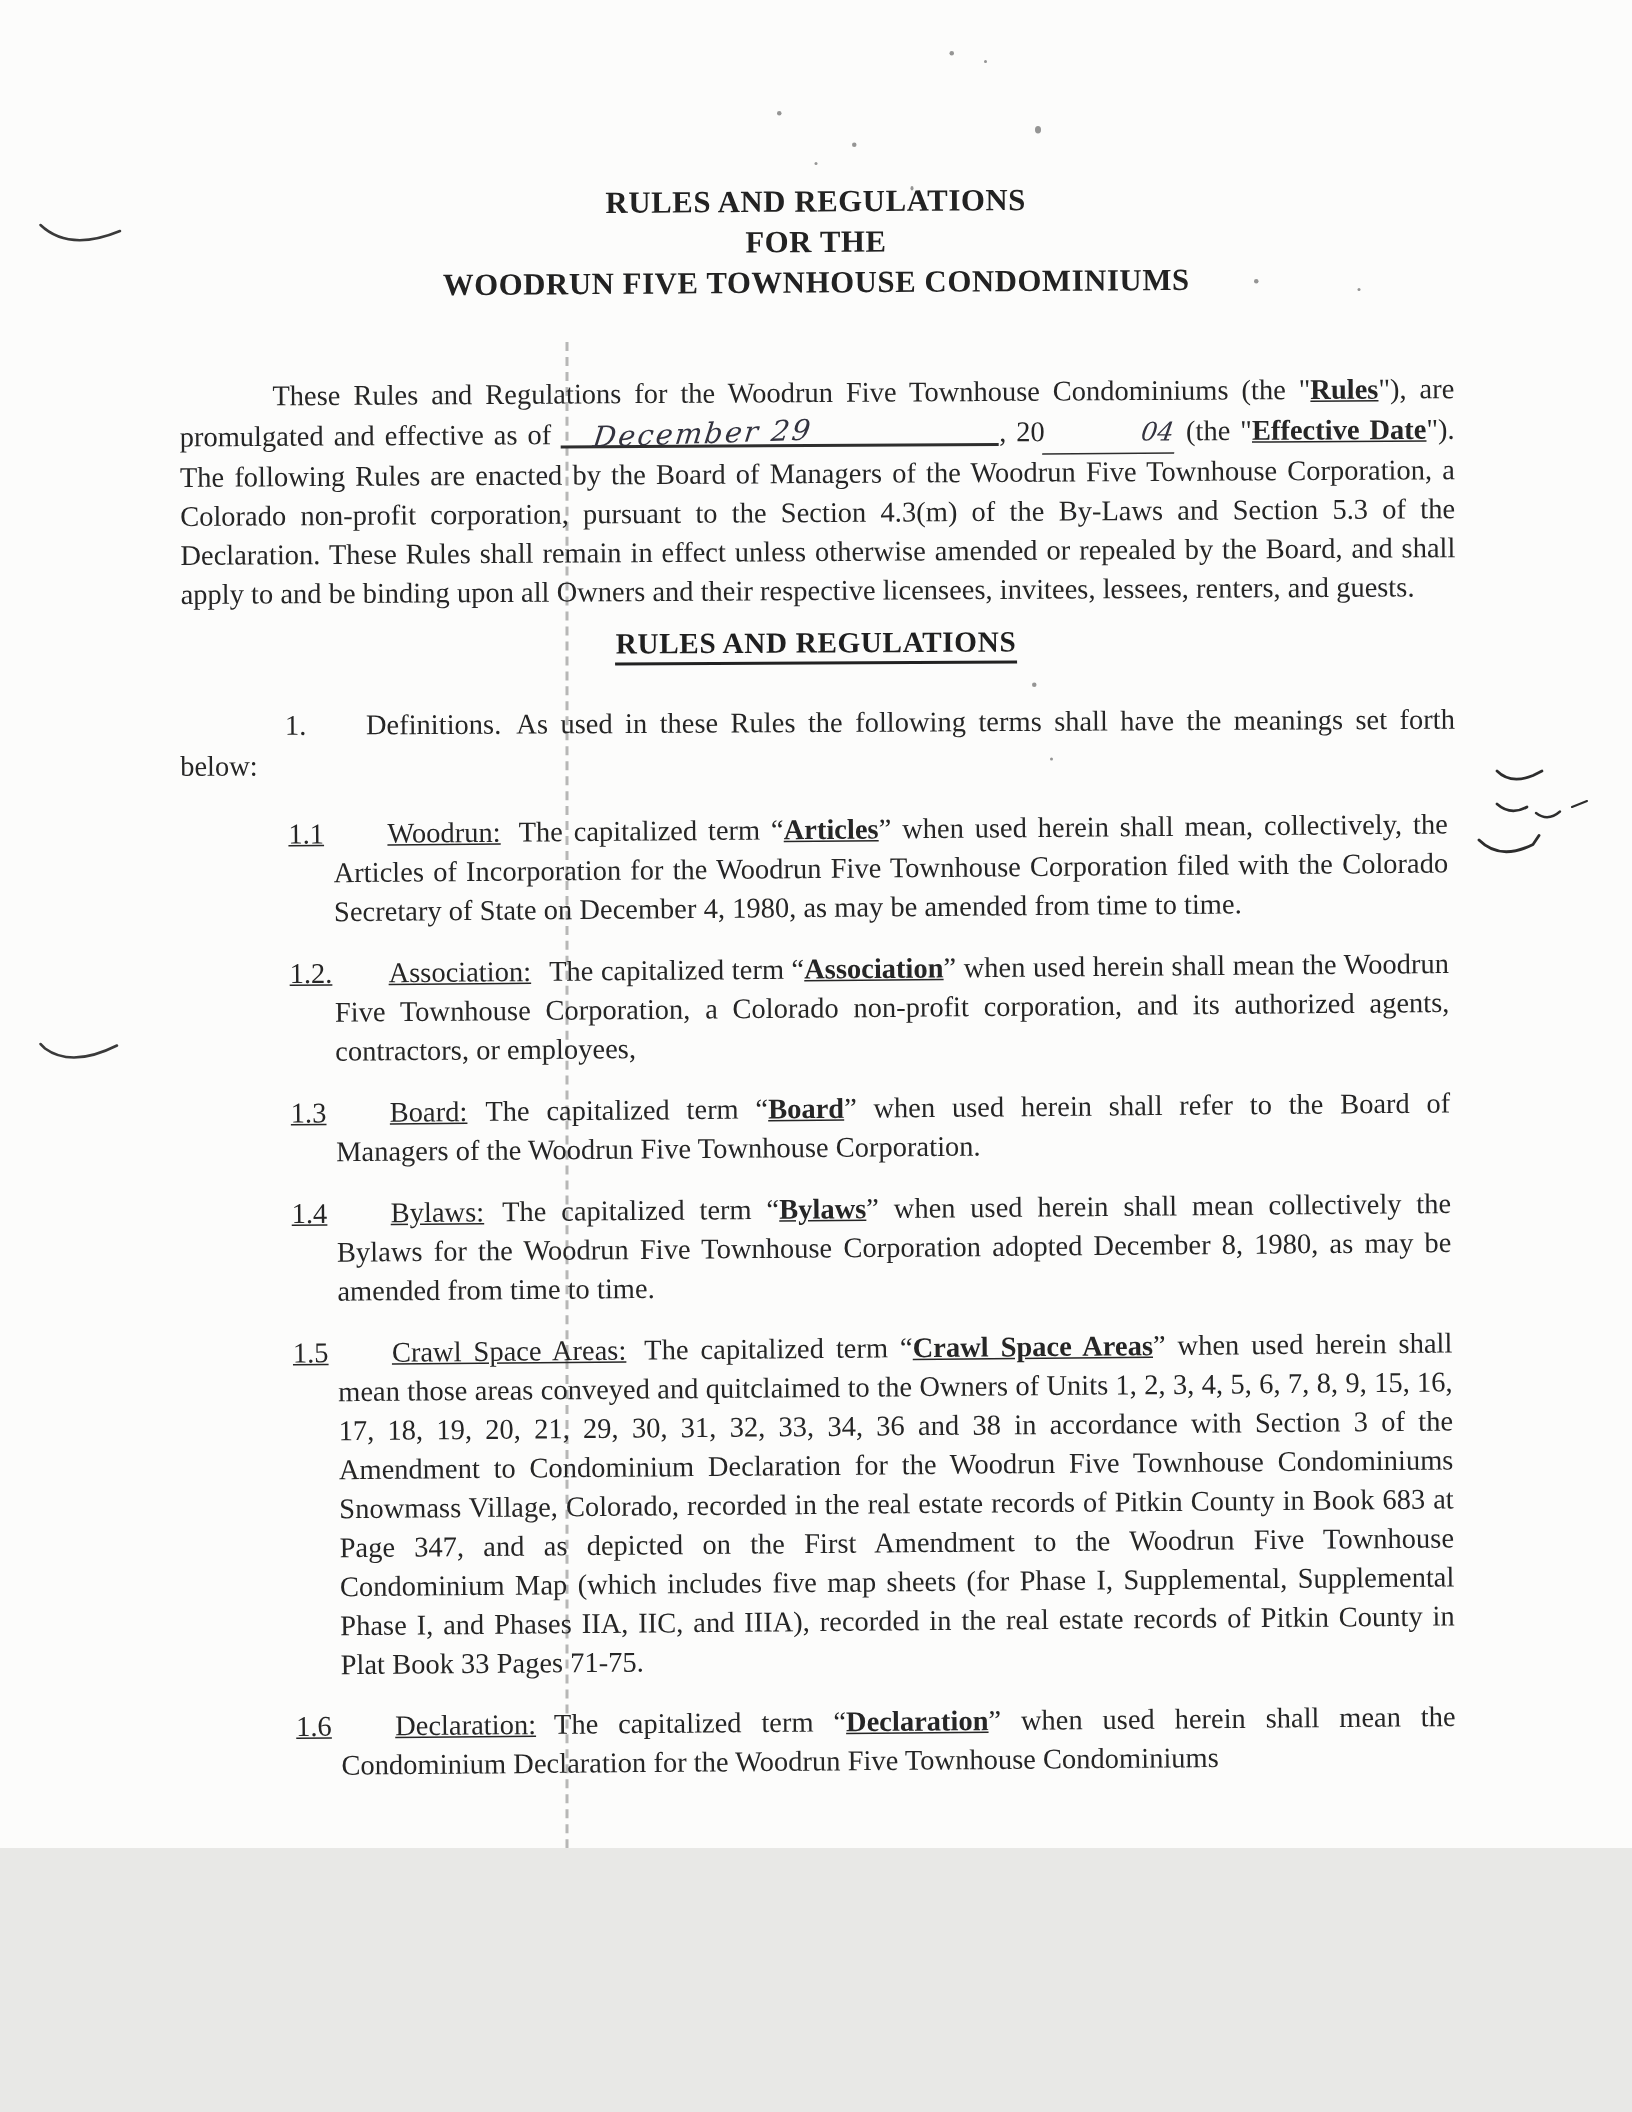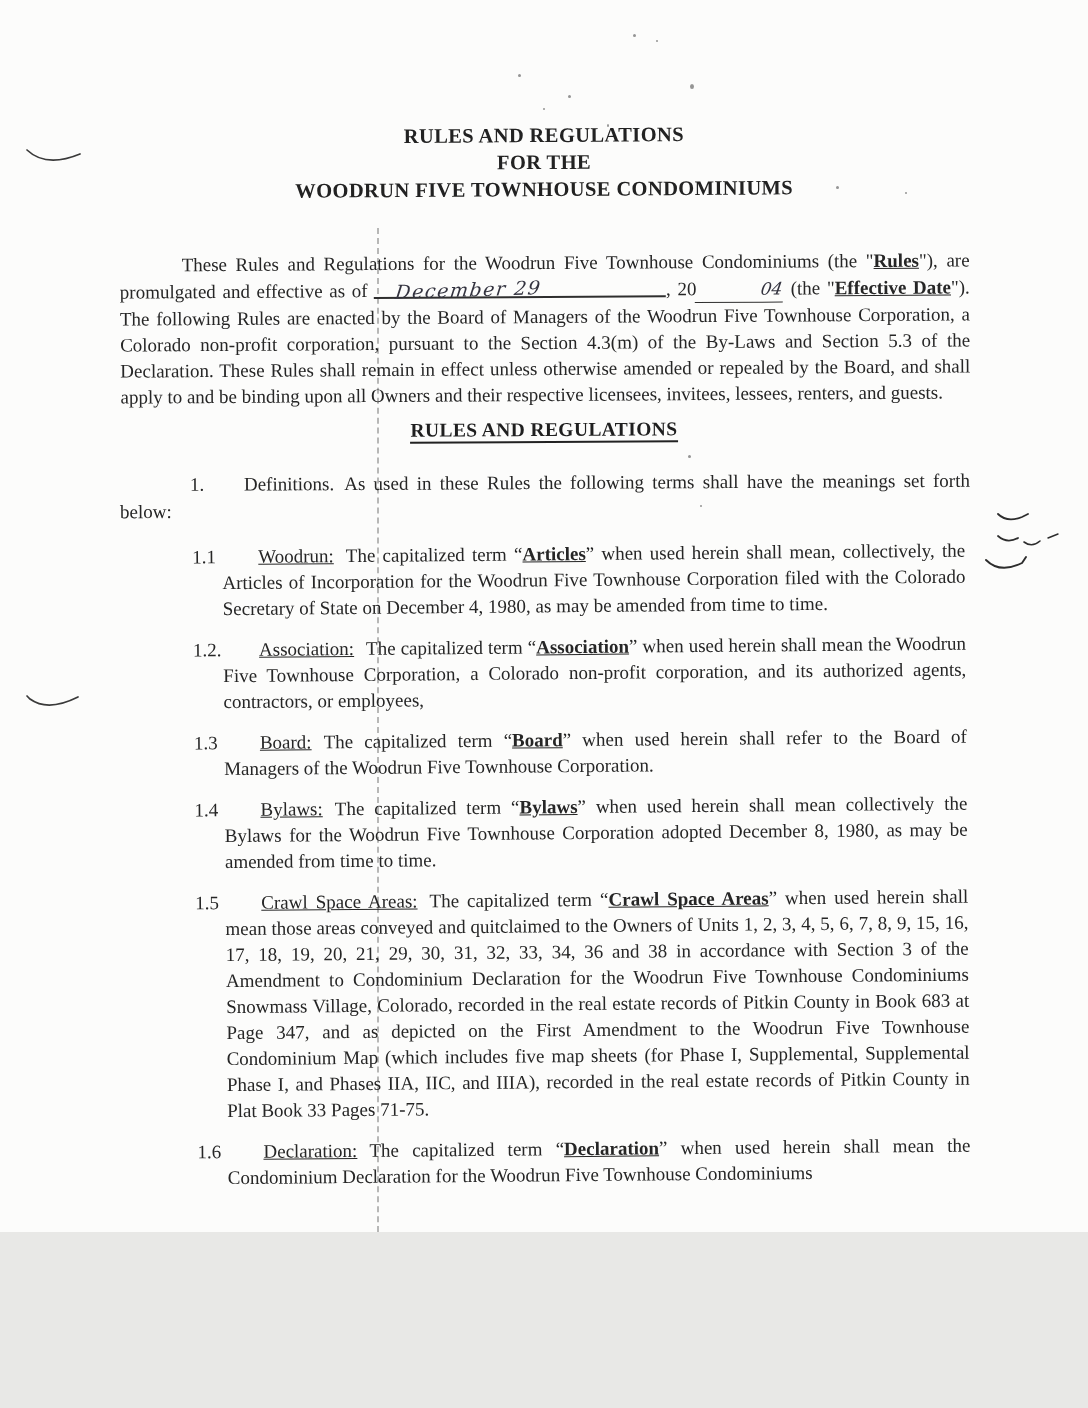--- a/index.html
+++ b/index.html
@@ -58,21 +58,21 @@
     transform:rotate(-.3deg);
   }
   .section1 .s1num { display:inline-block; width:112px; text-indent:70px; }
   .section1 .s1lead { margin-right:10px;margin-left:12px; }
   .defs {
     position:absolute; top:541px; left:195px; width:773px;
     font-size:19px; line-height:26px; text-align:justify;
     transform:rotate(-.5deg);
   }
   .def { padding-left:30px; text-indent:-30px; margin-bottom:15px; }
-  .def .num { display:inline-block; width:66px; text-indent:0; }
+  .def .num { display:inline-block; width:66px; text-indent:0;text-decoration:underline; }
   .def .term { text-decoration:underline; margin-right:12px; }
   .def .qterm { font-weight:bold; text-decoration:underline; }
   
   .doc-id { position:absolute; left:147px; top:1264px; font-size:19px; color:#4c1d95;text-align:center; }
   .page-num { position:absolute; left:553px; top:1254px; font-size:17px; color:#2c2c2c; }
   .exhibit {
     position:absolute; left:843px; top:1274px;
     font-size:20.5px; font-weight:bold; letter-spacing:.8px;
     transform:rotate(-2deg); color:#1d1d1d;
   }

